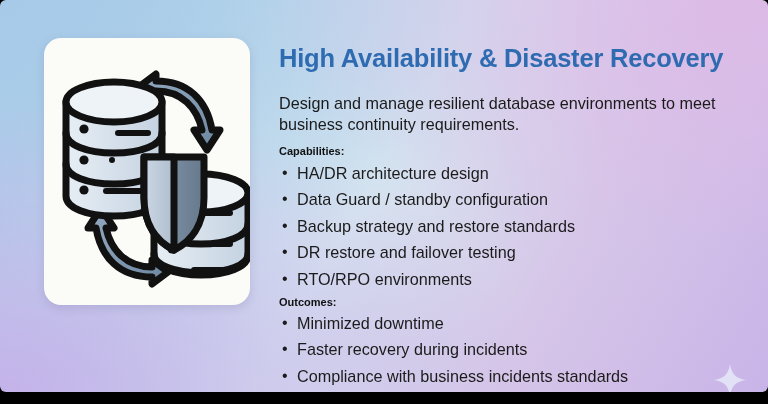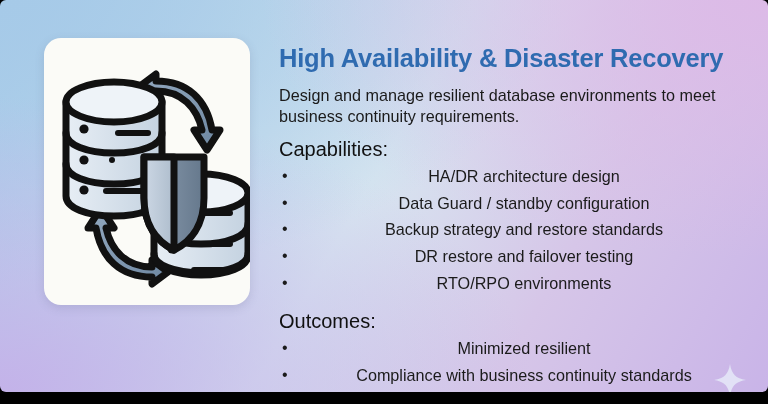--- a/index.html
+++ b/index.html
@@ -41,51 +41,50 @@
   }
   .title {
     color:#2f6bb0;
     font-size:25.5px;
     font-weight:bold;
     letter-spacing:-.2px;
     line-height:1.12;
     white-space:nowrap;
   }
   .subtitle {
-    margin-top:12px;
+    margin-top:20px;
     color:#1b1b1b;
     font-size:16.2px;
     line-height:1.32;
     max-width:450px;
   }
   .section-head {
     margin-top:9px;
     color:#111;
-    font-size:20px;
-    font-weight:normal;
+    font-size:11px;
+    font-weight:bold;
     line-height:1.3;
   }
   .bullets { list-style:none; margin-top:1px; }
   .bullets li {
     position:relative;
     color:#1b1b1b;
     font-size:16.2px;
     line-height:26.6px;
     padding-left:18px;
     white-space:nowrap;
-    text-align:center;
   }
   .bullets li::before {
     content:"\2022";
     position:absolute;
     left:3px; top:0;
     font-size:16px;
     line-height:26.6px;
   }
-  .outcomes-head { margin-top:12px; }
+  .outcomes-head { margin-top:2px; }
 
   
   .sparkle {
     position:absolute;
     left:714px; top:364px;
     width:32px; height:32px;
     opacity:.72;
   }
 </style>
 </head>
@@ -172,22 +171,23 @@
       <li>HA/DR architecture design</li>
       <li>Data Guard / standby configuration</li>
       <li>Backup strategy and restore standards</li>
       <li>DR restore and failover testing</li>
       <li>RTO/RPO environments</li>
     </ul>
 
     <div class="section-head outcomes-head">Outcomes:</div>
 
     <ul class="bullets">
-      <li>Minimized resilient</li>
-      <li>Compliance with business continuity standards</li>
+      <li>Minimized downtime</li>
+      <li>Faster recovery during incidents</li>
+      <li>Compliance with business incidents standards</li>
     </ul>
   </div>
 
   <svg class="sparkle" viewBox="0 0 32 32" aria-hidden="true">
     <path d="M16 0 C17.6 10.2 21.8 14.4 32 16 C21.8 17.6 17.6 21.8 16 32 C14.4 21.8 10.2 17.6 0 16 C10.2 14.4 14.4 10.2 16 0 Z" fill="#eaf2fb"></path>
   </svg>
 
 </div>
 
 </body></html>

